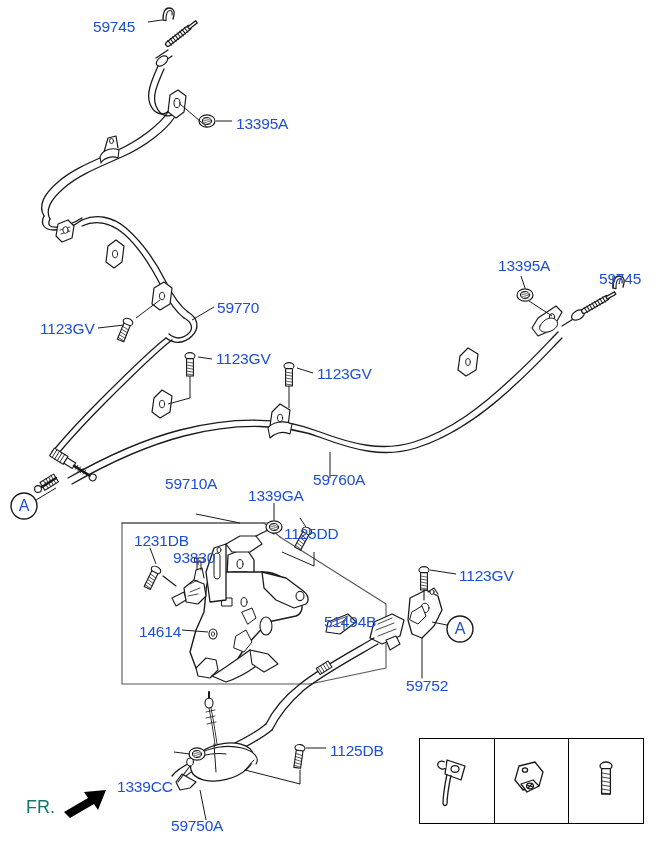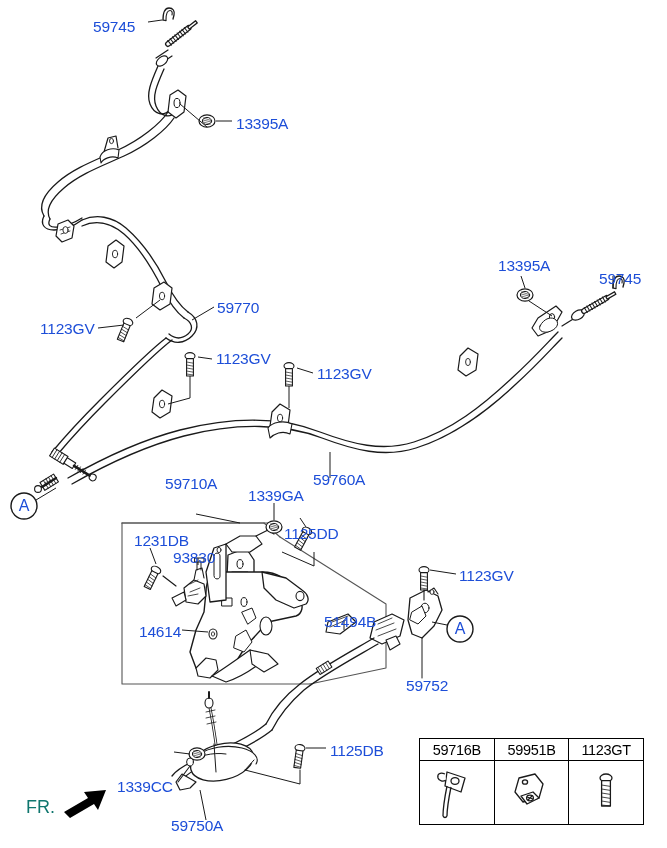--- a/index.html
+++ b/index.html
@@ -411,25 +411,20 @@
   <div class="lbl" style="left:459px; top:568px;">1123GV</div>
   <div class="lbl" style="left:406px; top:678px;text-align:center;">59752</div>
   <div class="lbl" style="left:117px; top:747px;margin-top:32px;">1339CC</div>
   <div class="lbl" style="left:330px; top:743px;">1125DB</div>
   <div class="lbl" style="left:171px; top:818px;">59750A</div>
 
   <div class="fr-text">FR.</div>
 
   <table id="legend">
     <tbody>
-        <tr>
-      <td class="hdr">59716B</td>
-      <td class="hdr">59951B</td>
-      <td class="hdr">1123GT</td>
-    </tr>
     <tr>
       <td class="cell">
         <svg width="52" height="58" viewBox="0 0 52 58">
           <g fill="#fff" stroke="#1a1a1a" stroke-width="1.3" stroke-linejoin="round">
             <path d="M16,8 L34,14 L30,28 L14,22 Z"></path>
             <ellipse cx="24" cy="17" rx="4" ry="3.4"></ellipse>
             <path d="M14,10 C9,8 6,10 7,14 C8,17 12,18 15,16"></path>
             <path d="M16,22 C14,32 12,42 12,52"></path>
             <path d="M20,23 C18,33 16,43 16,52"></path>
             <path d="M12,52 C13,54 15,54 16,52"></path>

